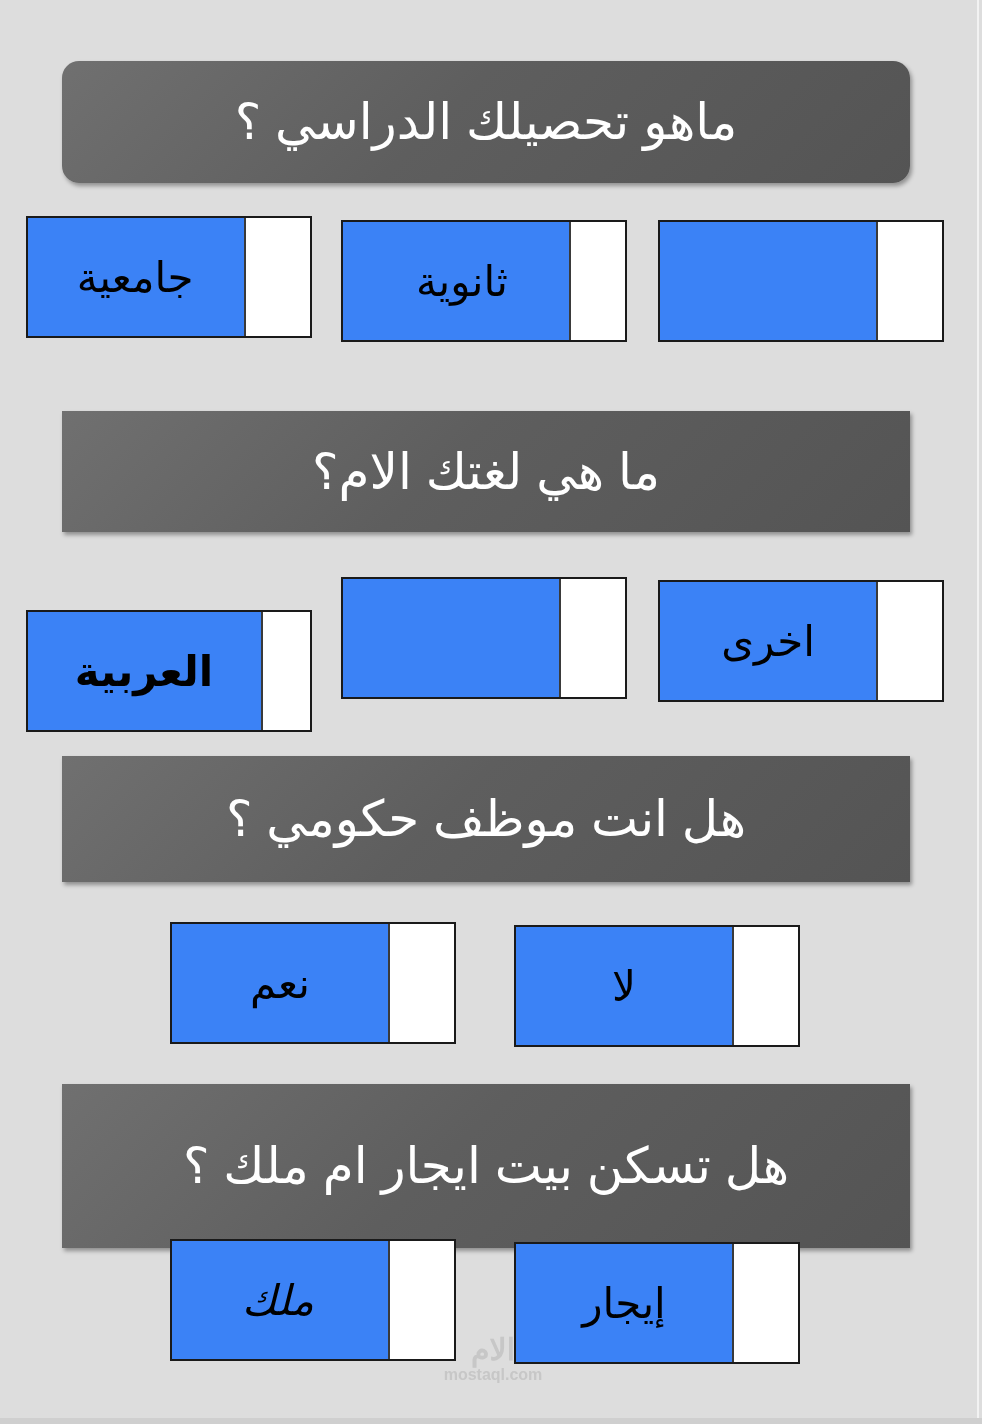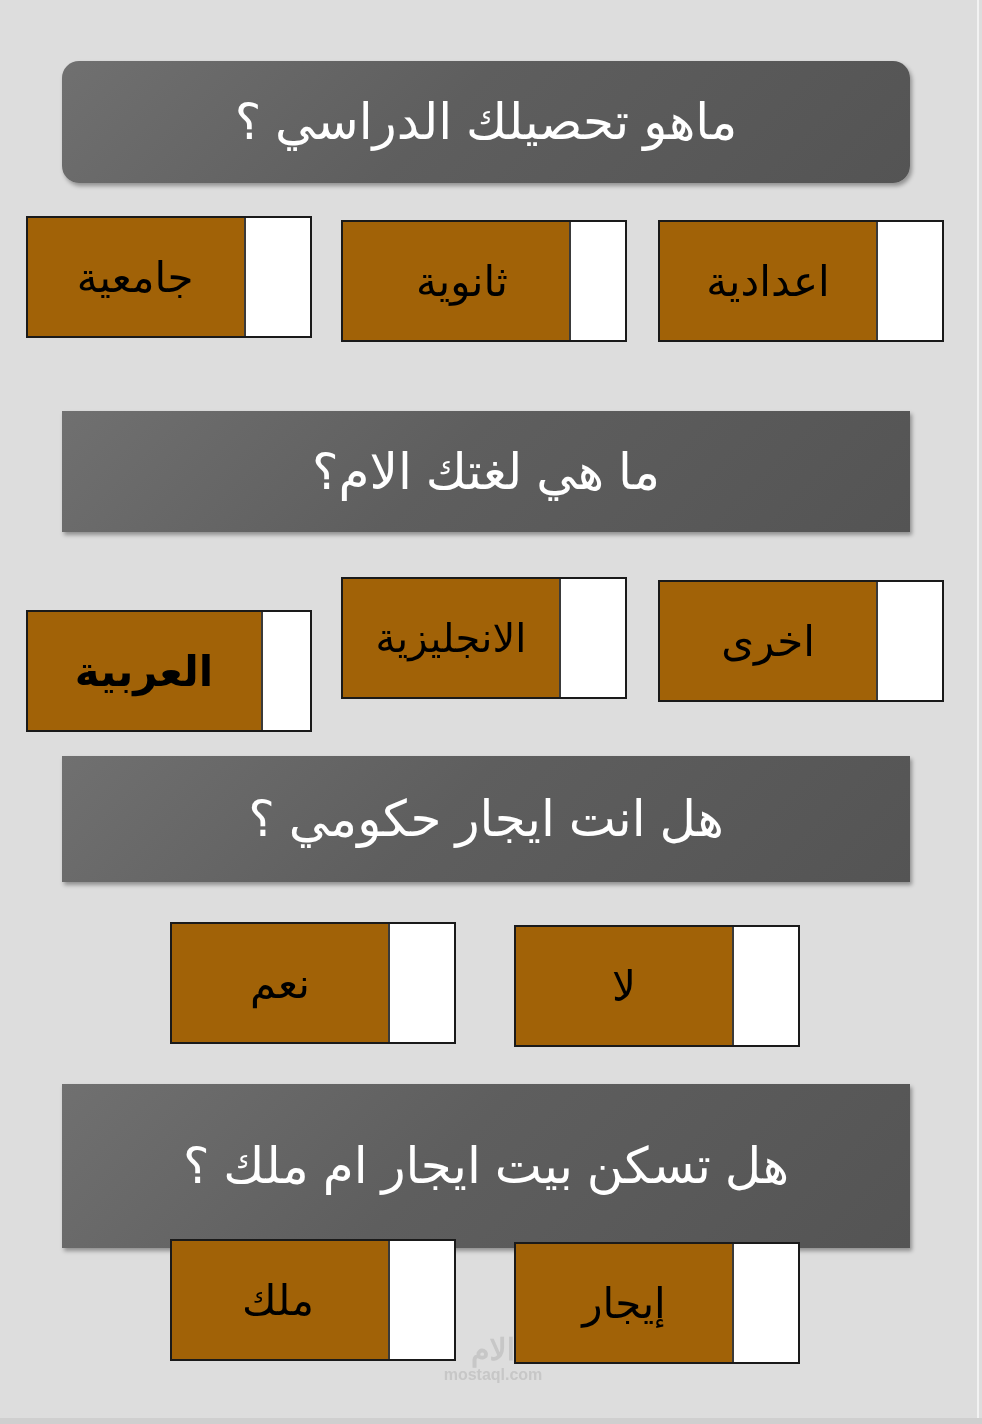--- a/index.html
+++ b/index.html
@@ -14,21 +14,21 @@
       position: absolute; left: 62px; width: 848px;
       background: linear-gradient(135deg, #707070 0%, #5e5e5e 45%, #545454 100%);
       box-shadow: 2px 3px 4px rgba(0,0,0,0.35);
       color: #ffffff; direction: rtl;
       display: flex; align-items: center; justify-content: center;
       font-family: "Liberation Sans", "DejaVu Sans", sans-serif;
       font-size: 50px;
     }
     .option {
       position: absolute; width: 286px; height: 122px;
-      background: #a16207; border: 2px solid #1a1a1a; box-sizing: border-box;
+      background: #3b82f6; border: 2px solid #1a1a1a; box-sizing: border-box;
     }
     .option .check {
       position: absolute; top: 0; bottom: 0; right: 0; background: #ffffff;
       border-left: 2px solid #3a3a3a;
     }
     .option .label {
       position: absolute; top: 0; bottom: 0; left: 0;
       display: flex; align-items: center; justify-content: center;
       direction: rtl; color: #000000;
       font-family: "Liberation Sans", "DejaVu Sans", sans-serif;
@@ -46,21 +46,20 @@
 <body>
 
 <div class="right-edge"></div>
 <div class="bottom-edge"></div>
 
 <section>
   <div class="banner" style="top:61px;height:122px;border-radius:17px;">
     <span>ماهو تحصيلك الدراسي ؟</span>
   </div>
   <div class="option" style="left:658px;top:220px;">
-    <div class="label" style="right:66px;">اعدادية</div>
     <div class="check" style="width:64px;"></div>
   </div>
   <div class="option" style="left:341px;top:220px;">
     <div class="label" style="right:44px;">ثانوية</div>
     <div class="check" style="width:54px;"></div>
   </div>
   <div class="option" style="left:26px;top:216px;">
     <div class="label" style="right:68px;">جامعية</div>
     <div class="check" style="width:64px;"></div>
   </div>
@@ -68,53 +67,52 @@
 
 <section>
   <div class="banner" style="top:411px;height:121px;">
     <span>ما هي لغتك الام؟</span>
   </div>
   <div class="option" style="left:658px;top:580px;padding-left:36px;">
     <div class="label" style="right:66px;">اخرى</div>
     <div class="check" style="width:64px;"></div>
   </div>
   <div class="option" style="left:341px;top:577px;">
-    <div class="label" style="right:66px;font-size:40px;">الانجليزية</div>
     <div class="check" style="width:64px;"></div>
   </div>
   <div class="option" style="left:26px;top:610px;font-weight:bold;">
     <div class="label" style="right:50px;">العربية</div>
     <div class="check" style="width:47px;"></div>
   </div>
 </section>
 
 <section>
   <div class="banner" style="top:756px;height:126px;">
-    <span>هل انت ايجار حكومي ؟</span>
+    <span>هل انت موظف حكومي ؟</span>
   </div>
   <div class="option" style="left:514px;top:925px;">
     <div class="label" style="right:66px;">لا</div>
     <div class="check" style="width:64px;"></div>
   </div>
   <div class="option" style="left:170px;top:922px;padding-left:8px;">
     <div class="label" style="right:66px;">نعم</div>
     <div class="check" style="width:64px;"></div>
   </div>
 </section>
 
 <section>
   <div class="banner" style="top:1040px;height:164px;margin-top:44px;">
     <span>هل تسكن بيت ايجار ام ملك ؟</span>
   </div>
   <div class="option" style="left:514px;top:1242px;padding-left:24px;">
     <div class="label" style="right:66px;">إيجار</div>
     <div class="check" style="width:64px;"></div>
   </div>
   <div class="option" style="left:170px;top:1239px;">
-    <div class="label" style="right:70px;">ملك</div>
+    <div class="label" style="right:70px;font-style:italic;">ملك</div>
     <div class="check" style="width:64px;"></div>
   </div>
 </section>
 
 <div class="watermark">
   <div class="ar">الام</div>
   <div class="en">mostaql.com</div>
 </div>
 
 </body></html>

